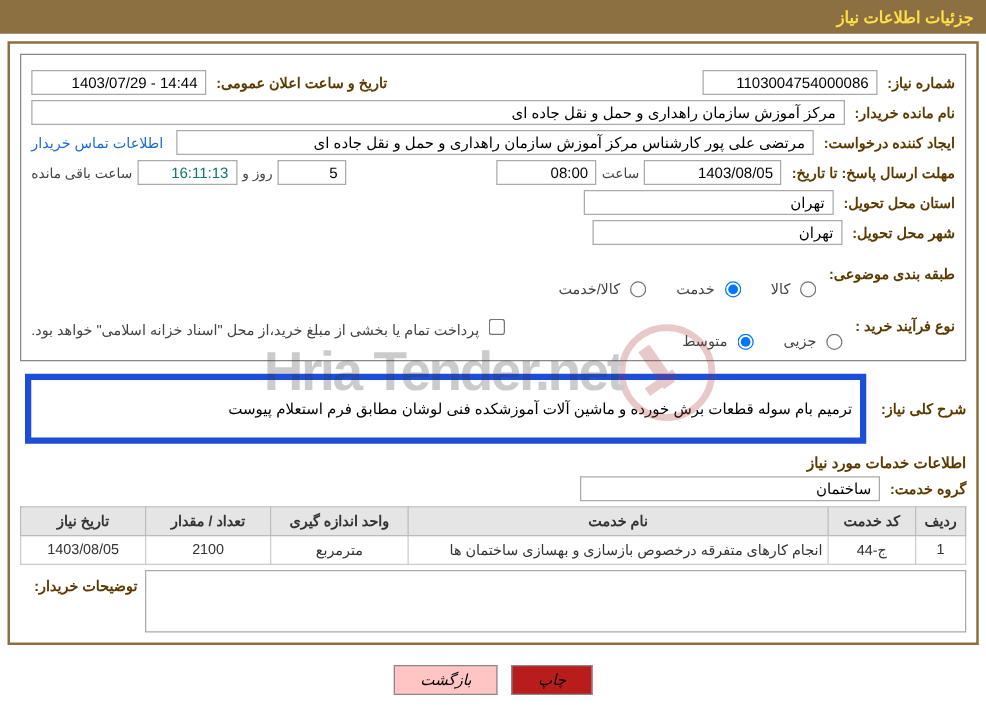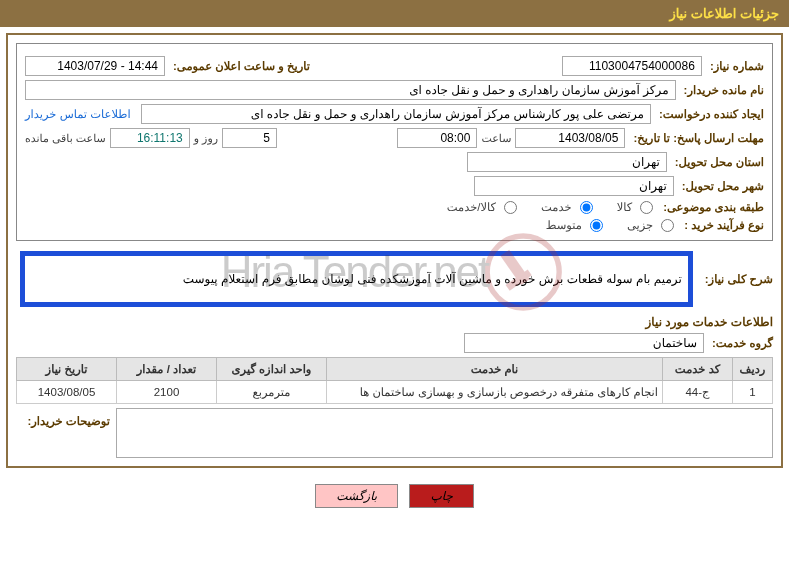--- a/index.html
+++ b/index.html
@@ -50,21 +50,21 @@
       background: #fff;
       padding: 2px 6px;
       font-size: 12px;
       min-height: 18px;
       display: inline-flex;
       align-items: center;
     }
     .field.wide { flex: 1; }
     .subtext { color: #444; font-size: 11px; }
     .link { color: #1a6bd6; cursor: pointer; margin-right: 6px; font-size: 11.5px; }
-    .radio-group { display: inline-flex; align-items: flex-end; gap: 6px; margin-left: 18px; }
+    .radio-group { display: inline-flex; align-items: flex-end; gap: 6px; margin-left: 18px; margin-top: 24px; }
     .radio-group input { margin: 0 2px; }
     .radio-group span { color: #444; font-size: 11.5px; }
     .check-group input { margin-left: 4px; }
     .note { color: #444; font-size: 11.5px; }
     .section-label {
       color: #5b3b00;
       font-weight: bold;
       font-size: 12px;
       margin: 6px 4px 4px 4px;
     }
@@ -133,21 +133,21 @@
       left: 50%;
       transform: translate(-50%, -50%);
       pointer-events: none;
       opacity: 0.25;
       z-index: 5;
       display: flex;
       align-items: center;
     }
     .wm-text {
       font-size: 44px;
-      font-weight: normal;
+      font-weight: bold;
       color: #333;
       letter-spacing: -2px;
       white-space: nowrap;
     }
     .wm-icon {
       width: 90px;
       height: 90px;
       margin-left: -10px;
     }
   </style>
@@ -232,20 +232,24 @@
       <span class="label">نوع فرآیند خرید :</span>
       <label class="radio-group">
         <input type="radio" name="bp" style="">
         <span>جزیی</span>
       </label>
       <label class="radio-group">
         <input type="radio" name="bp" checked="" style="">
         <span>متوسط</span>
       </label>
       <span class="spacer"></span>
+      <label class="check-group">
+        <input type="checkbox" style="">
+        <span class="note">پرداخت تمام یا بخشی از مبلغ خرید،از محل "اسناد خزانه اسلامی" خواهد بود.</span>
+      </label>
     </div>
 
   </div>
 
   <div class="row" style="margin:8px 4px 2px 4px;">
     <span class="label">شرح کلی نیاز:</span>
     <span class="bigfield" style="flex:1;">ترمیم بام سوله قطعات برش خورده و ماشین آلات آموزشکده فنی لوشان مطابق فرم استعلام پیوست</span>
   </div>
 
   <div class="section-label">اطلاعات خدمات مورد نیاز</div>

